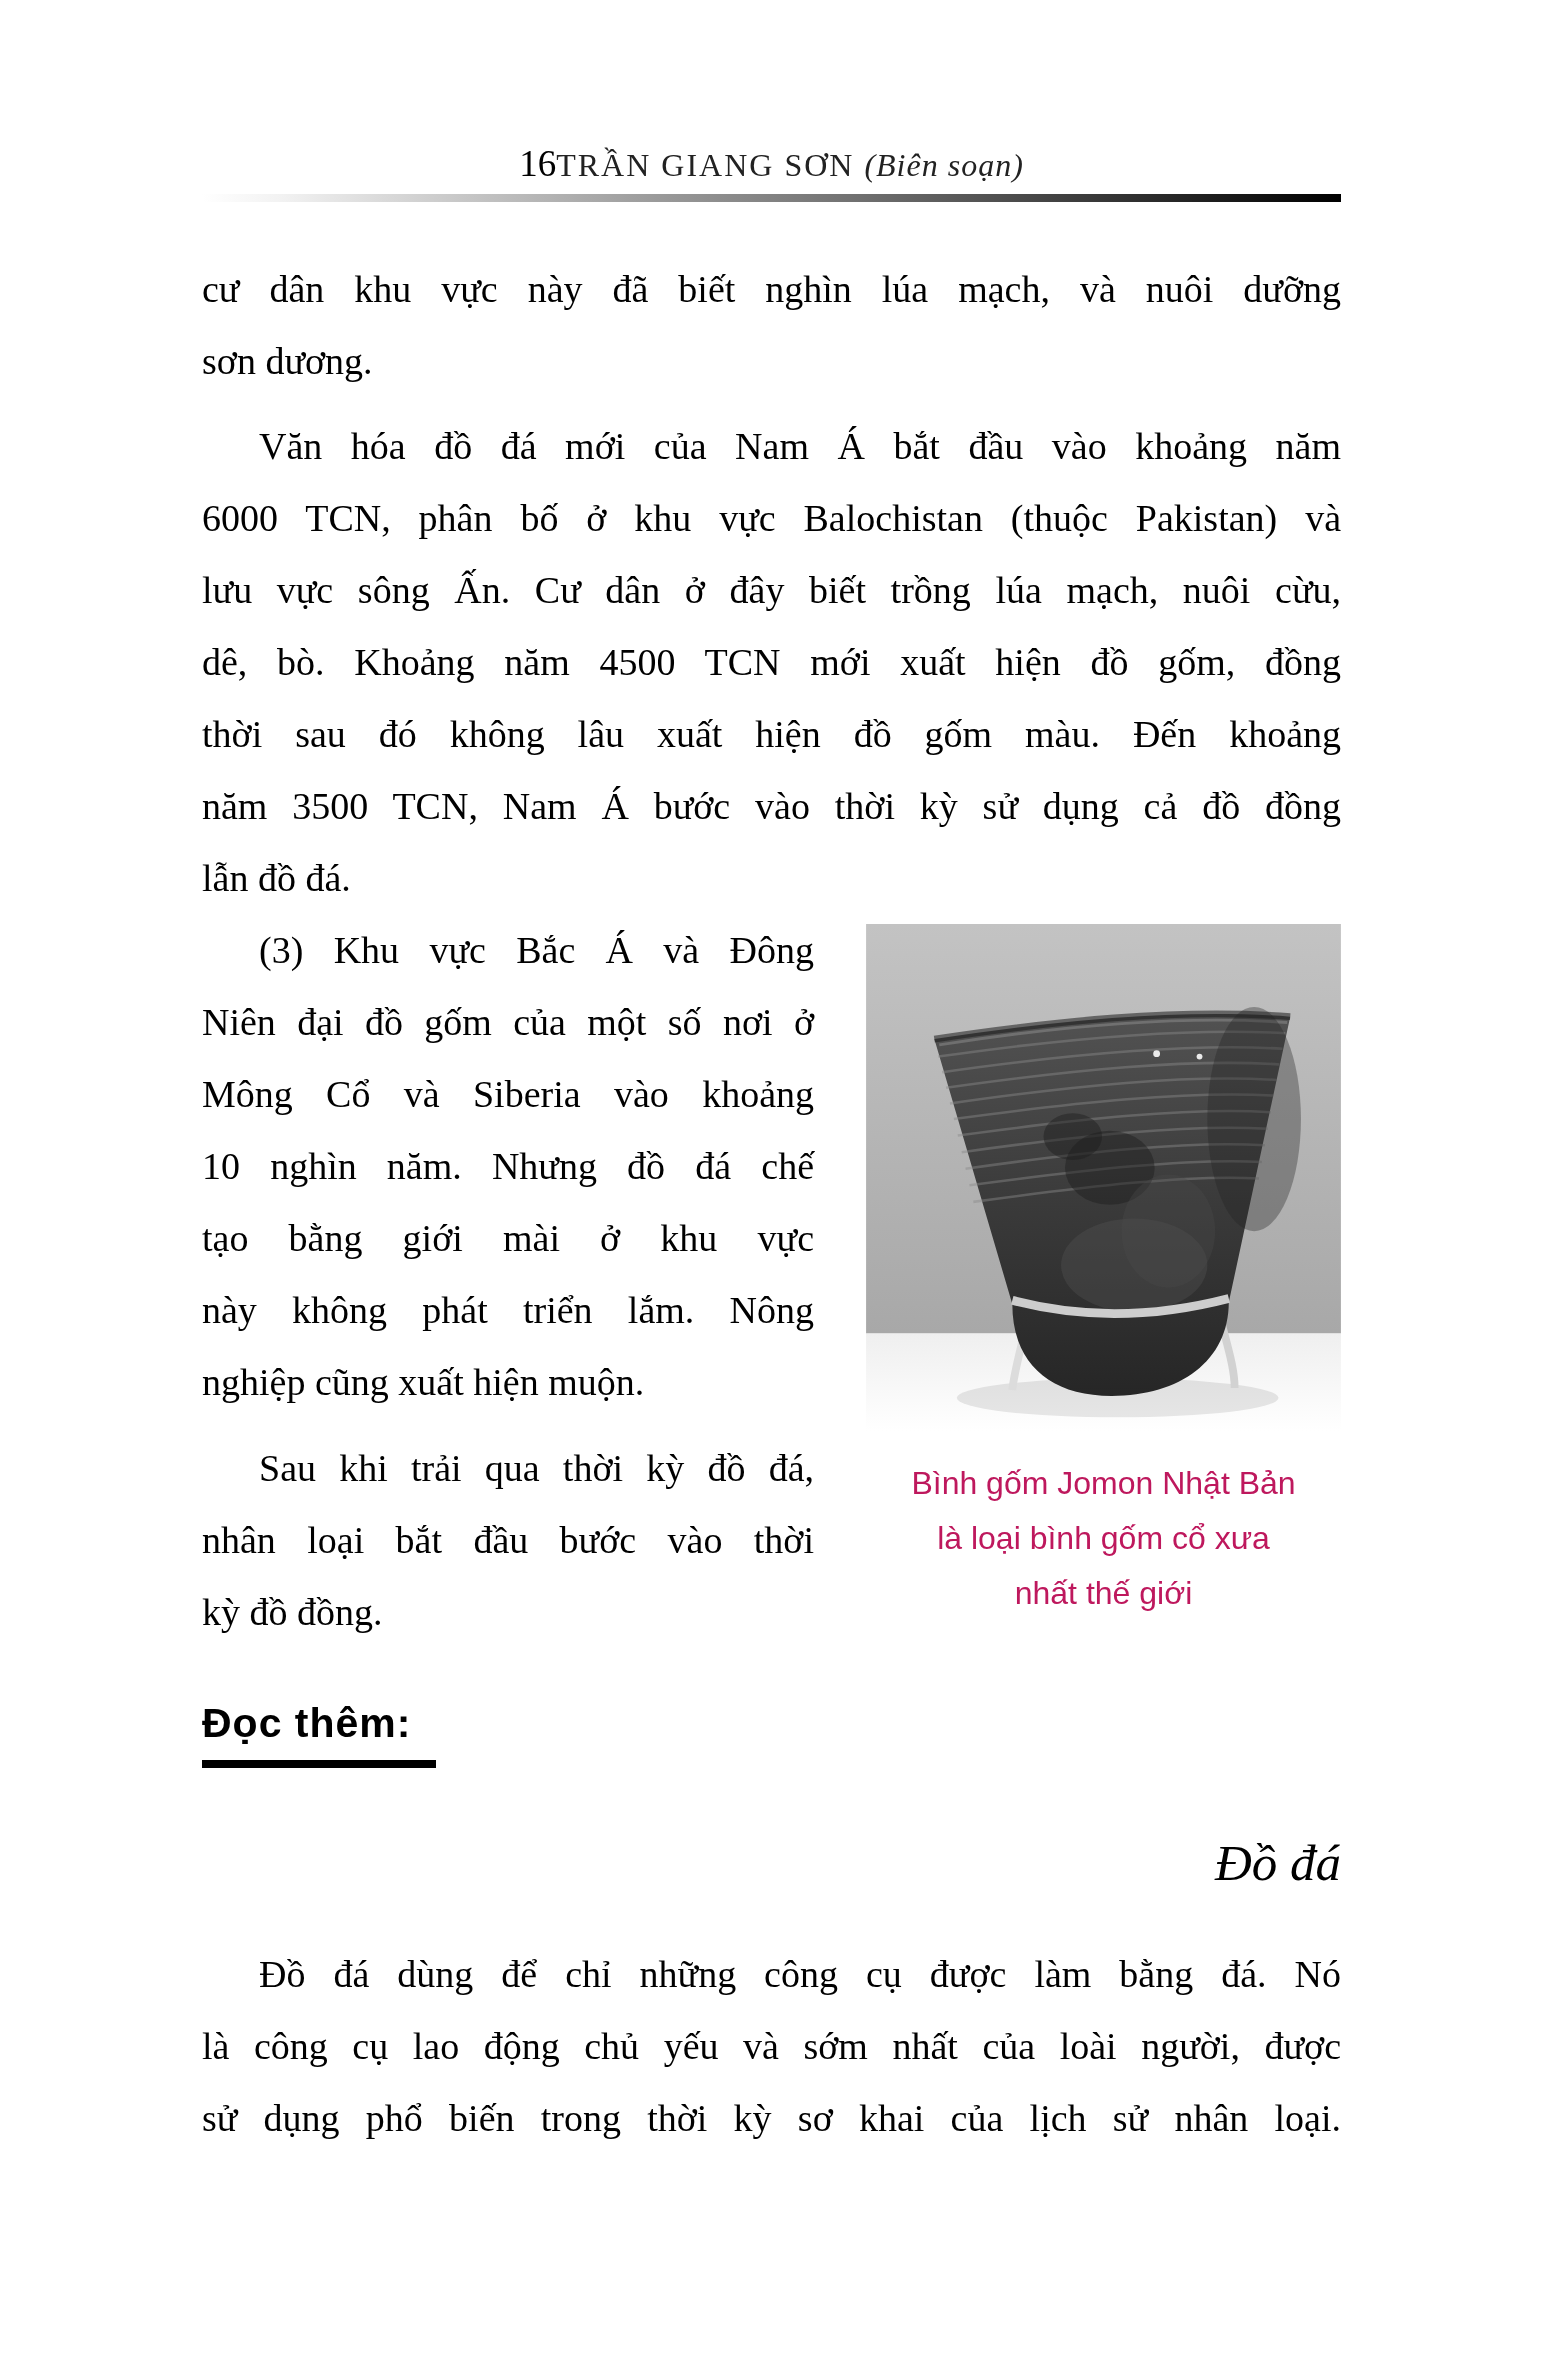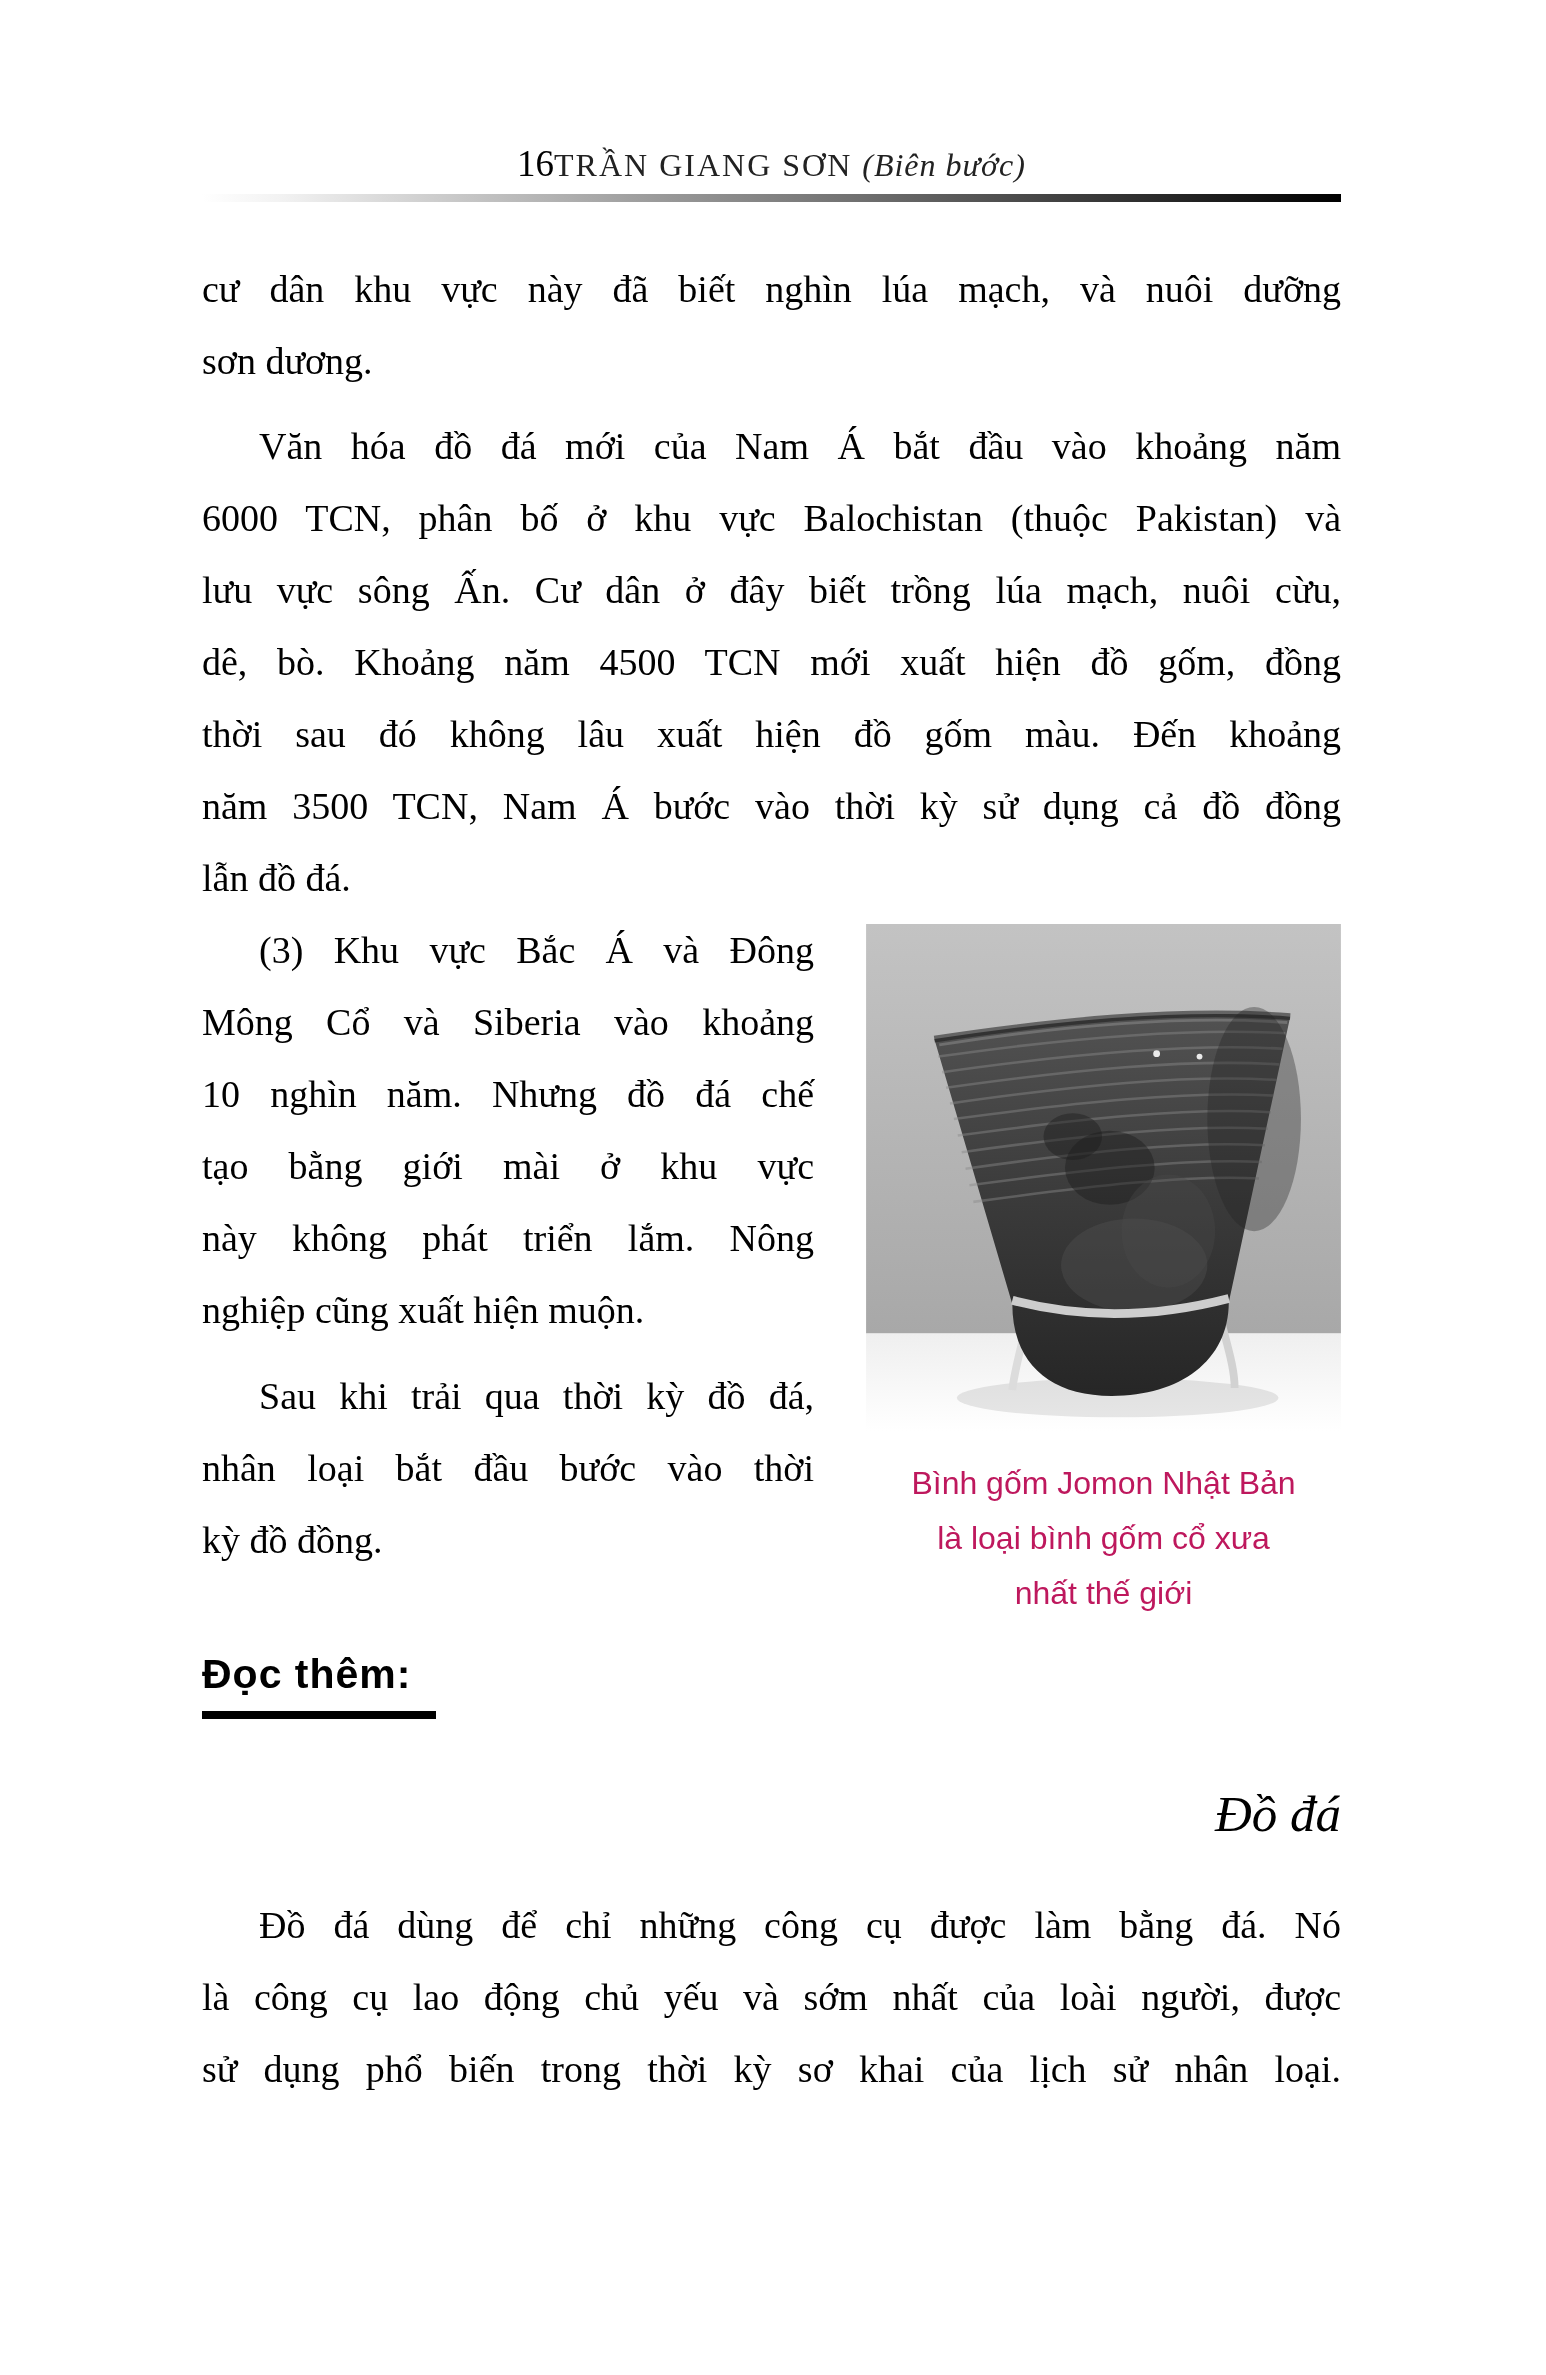--- a/index.html
+++ b/index.html
@@ -42,21 +42,21 @@
   .section-title{margin-top:66px;text-align:right;font-style:italic;font-size:51px;line-height:59px;}
   .para.final{margin-top:45px;}
 </style>
 </head>
 <body>
 
 <div class="page">
 
   <div class="header">
     <div class="page-num">16</div>
-    <div class="running-title"><span>TRẦN GIANG SƠN </span><span class="role">(Biên bước)</span></div>
+    <div class="running-title"><span>TRẦN GIANG SƠN </span><span class="role">(Biên soạn)</span></div>
   </div>
   <div class="rule"></div>
 
   <div class="body-text">
 
     <div class="para">
         <div class="tline fill">cư dân khu vực này đã biết nghìn lúa mạch, và nuôi dưỡng</div>
         <div class="tline">sơn dương.</div>
       </div>
 
@@ -125,20 +125,21 @@
       </svg>
       <div class="caption">
           <div class="tline fill">Bình gốm Jomon Nhật Bản</div>
           <div class="tline fill">là loại bình gốm cổ xưa</div>
           <div class="tline">nhất thế giới</div>
         </div>
     </div>
 
     <div class="para indent narrow">
         <div class="tline fill">(3) Khu vực Bắc Á và Đông</div>
+        <div class="tline fill">Niên đại đồ gốm của một số nơi ở</div>
         <div class="tline fill">Mông Cổ và Siberia vào khoảng</div>
         <div class="tline fill">10 nghìn năm. Nhưng đồ đá chế</div>
         <div class="tline fill">tạo bằng giới mài ở khu vực</div>
         <div class="tline fill">này không phát triển lắm. Nông</div>
         <div class="tline">nghiệp cũng xuất hiện muộn.</div>
       </div>
 
     <div class="para indent narrow">
         <div class="tline fill">Sau khi trải qua thời kỳ đồ đá,</div>
         <div class="tline fill">nhân loại bắt đầu bước vào thời</div>

